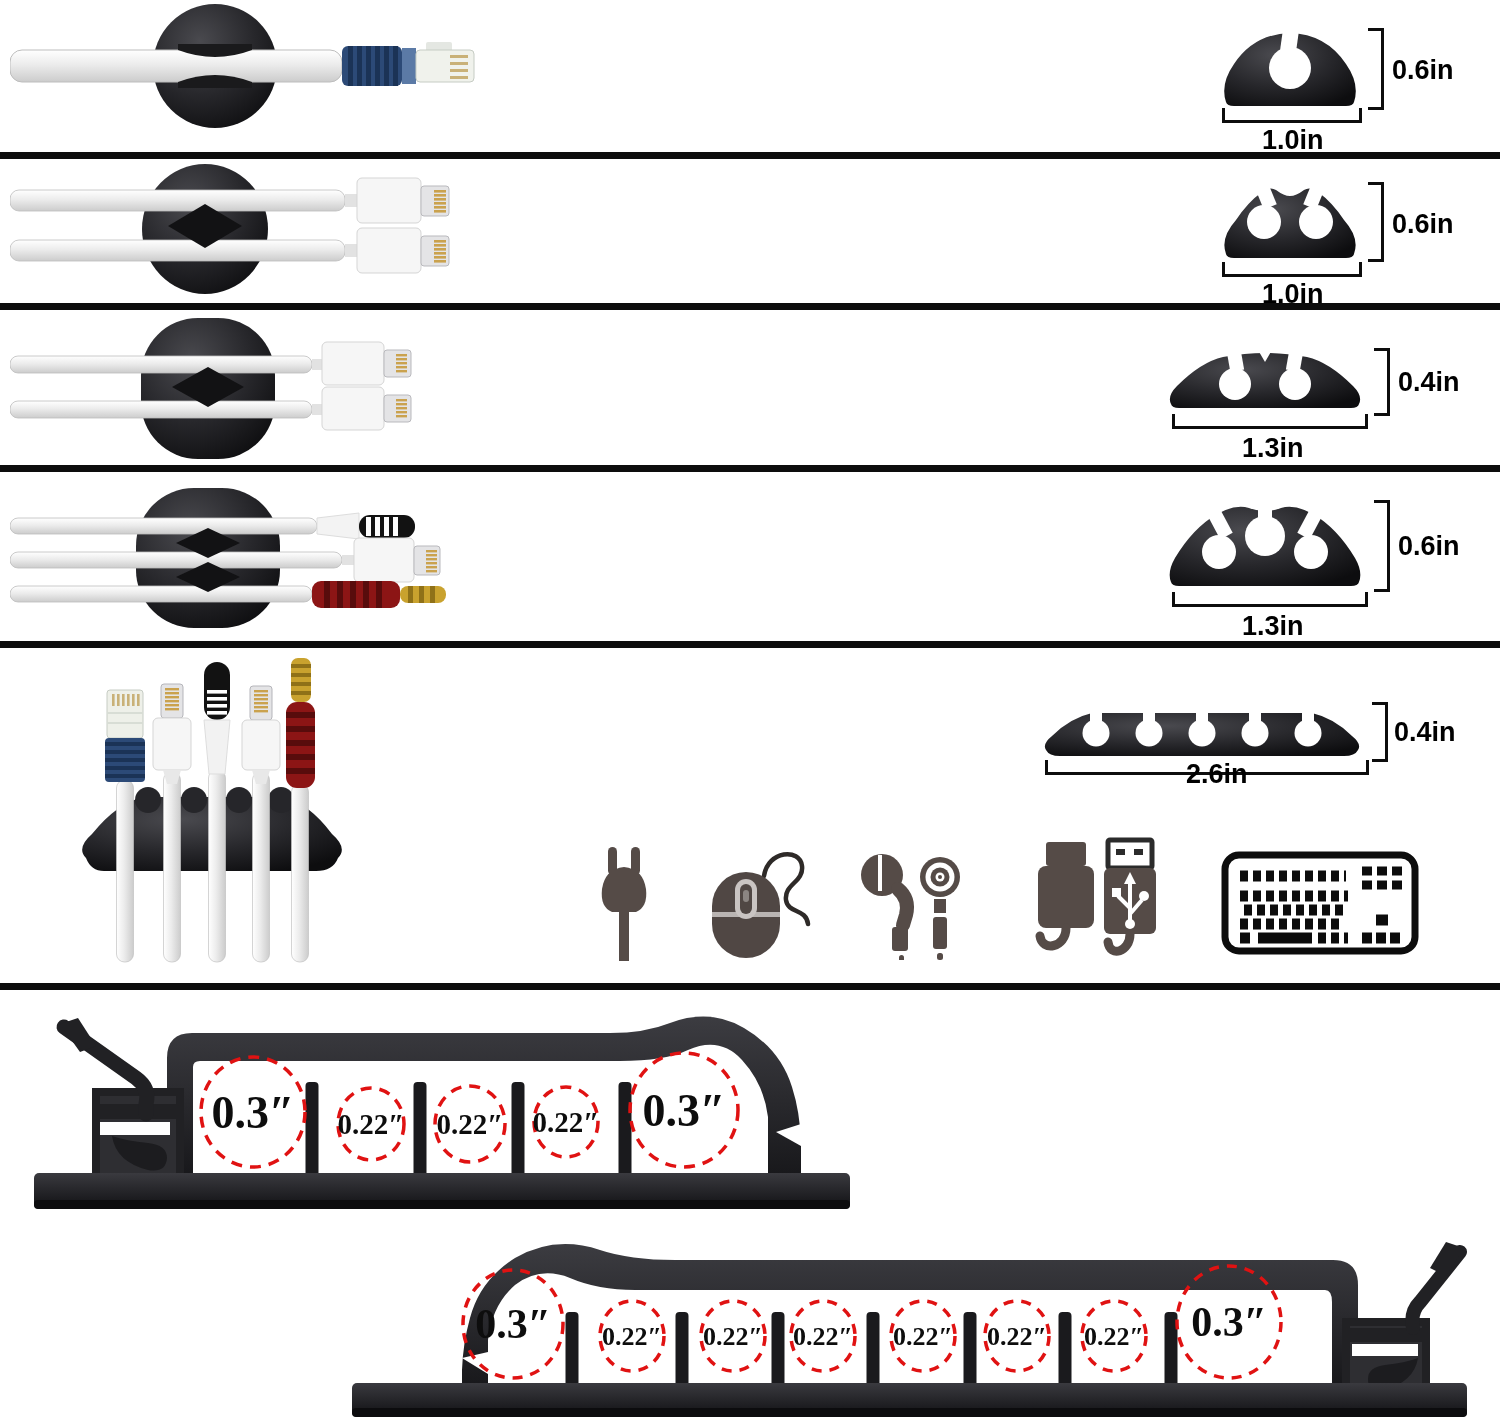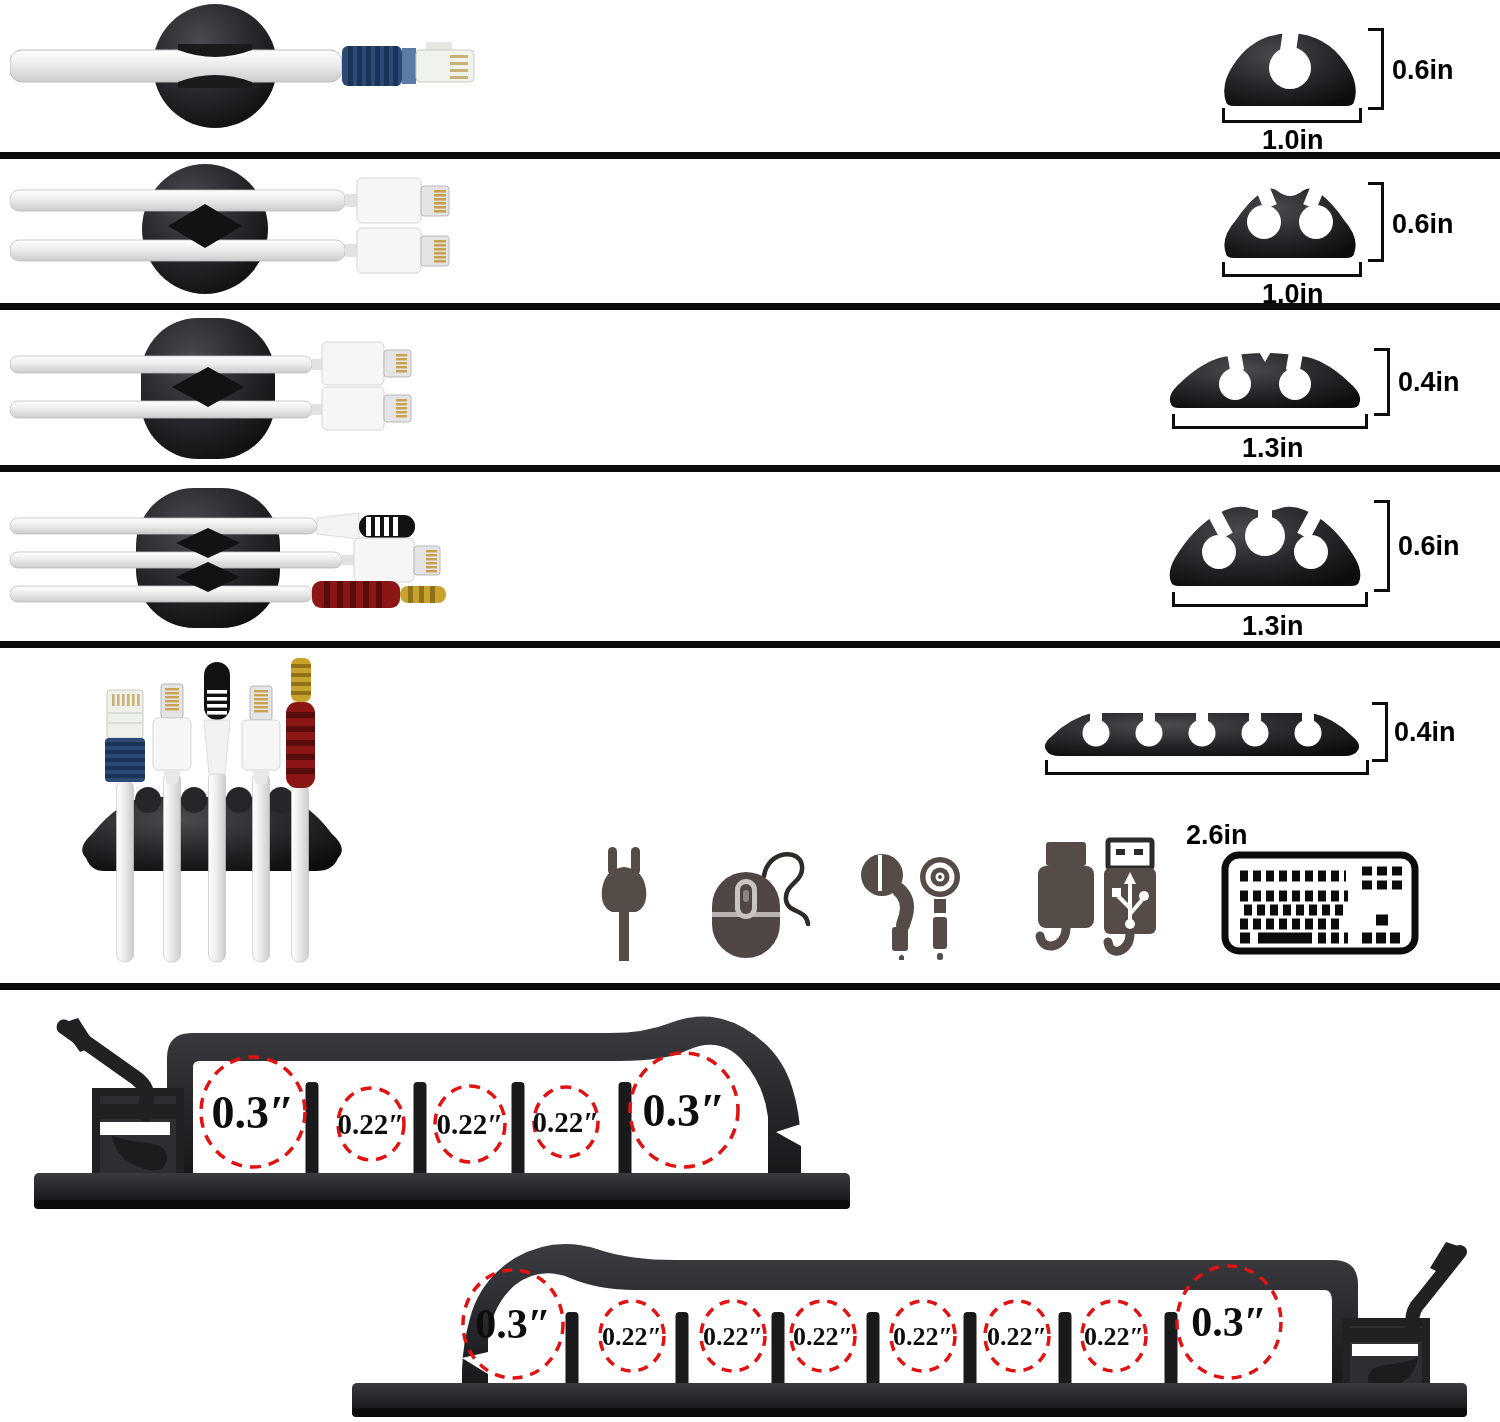--- a/index.html
+++ b/index.html
@@ -303,21 +303,21 @@
     <circle cx="268" cy="33" r="13.5" fill="#fff"></circle>
     <rect x="50" y="0" width="12" height="22" fill="#fff"></rect>
       <rect x="103" y="0" width="12" height="22" fill="#fff"></rect>
     <rect x="156" y="0" width="12" height="22" fill="#fff"></rect>
       <rect x="209" y="0" width="12" height="22" fill="#fff"></rect>
     <rect x="262" y="0" width="12" height="22" fill="#fff"></rect>
   </svg>
   <div class="vbr" style="left:1372px;top:702px;height:54px"></div>
   <div class="dim" style="left:1394px;top:718px">0.4in</div>
   <div class="hbr" style="left:1045px;top:760px;width:318px"></div>
-  <div class="dim" style="left:1186px;top:821px">2.6in</div>
+  <div class="dim" style="left:1186px;top:760px">2.6in</div>
 
   <svg class="abs" style="left:598px;top:845px" width="52" height="118" viewBox="0 0 52 118">
     <rect x="10" y="2" width="9" height="28" rx="4.5" fill="#554b47"></rect>
     <rect x="33" y="2" width="9" height="28" rx="4.5" fill="#554b47"></rect>
     <path d="M26 22 Q7 24 4 44 Q2 62 14 67 L38 67 Q50 62 48 44 Q45 24 26 22 Z" fill="#554b47"></path>
     <rect x="21" y="67" width="10" height="49" fill="#554b47"></rect>
   </svg>
   <svg class="abs" style="left:712px;top:846px" width="108" height="112" viewBox="0 0 108 112">
     <path d="M52 30 C56 4 88 2 90 20 C92 36 72 38 74 54 C76 68 94 62 96 78" fill="none" stroke="#2e2a28" stroke-width="4.5" stroke-linecap="round"></path>
     <rect x="0" y="26" width="68" height="86" rx="34" fill="#504744"></rect>

